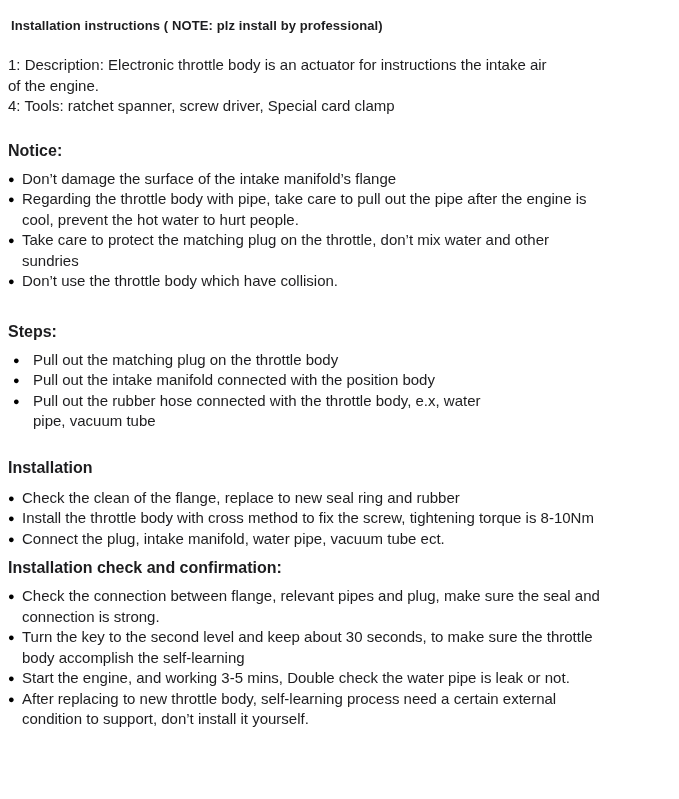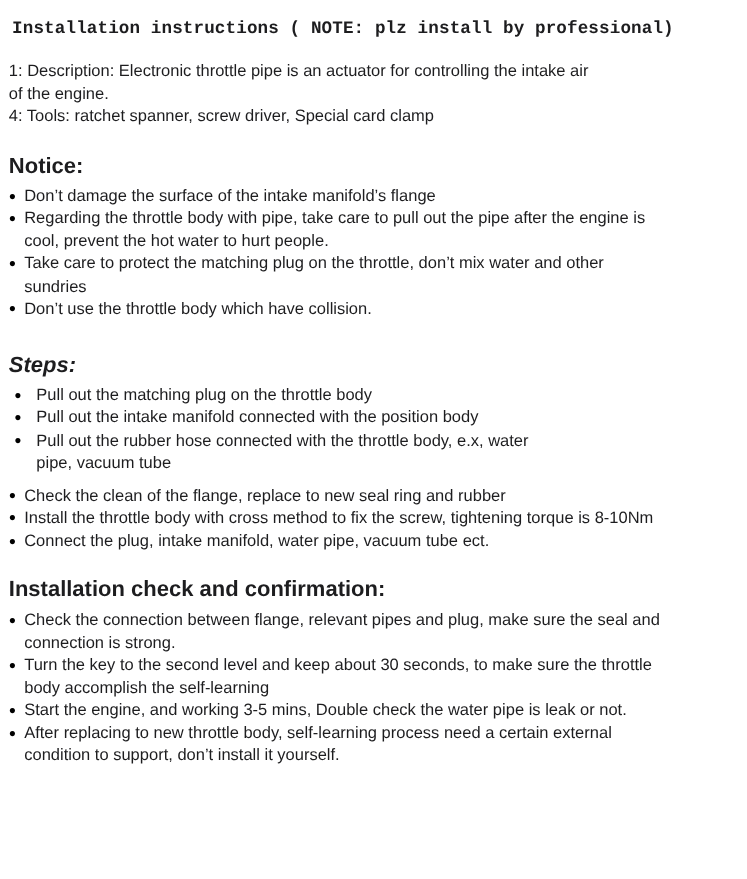--- a/index.html
+++ b/index.html
@@ -6,45 +6,44 @@
   html, body { background: #ffffff; }
   body {
     width: 679px;
     height: 799px;
     overflow: hidden;
     font-family: "Liberation Sans", "DejaVu Sans", sans-serif;
     color: #1d1d1f;
     padding: 14px 16px 0 8px;
   }
   .title {
-    font-size: 16px;
+    font-size: 13px;
     font-weight: 600;
     letter-spacing: 0.1px;
     padding-left: 3px;
     line-height: 24px;
     white-space: nowrap;
-    font-family: Liberation Mono, monospace;
   }
   .intro {
     margin-top: 17px;
     font-size: 15px;
     line-height: 20.5px;
   }
   .intro .line {
     white-space: pre-line;
   }
   .section-heading {
-    font-size: 20px;
+    font-size: 16px;
     font-weight: 600;
     line-height: 22px;
   }
   .sec-notice .section-heading   { margin-top: 23px; }
-  .sec-steps .section-heading    { margin-top: 29px; font-style: italic; }
+  .sec-steps .section-heading    { margin-top: 29px; }
   .sec-install .section-heading  { margin-top: 25px; }
-  .sec-check .section-heading    { margin-top: 23px; }
+  .sec-check .section-heading    { margin-top: 8px; }
   .bullets { margin-top: 7px; }
   .sec-install .bullets { margin-top: 9px; }
   .bullet-row {
     display: flex;
     align-items: flex-start;
     font-size: 15px;
     line-height: 20.5px;
   }
   .bullet-marker {
     flex: 0 0 14px;
@@ -63,21 +62,21 @@
   }
 </style>
 </head>
 <body>
 
 <div class="doc">
 
   <div class="title">Installation instructions ( NOTE: plz install by professional)</div>
 
   <div class="intro">
-    <div class="line">1: Description: Electronic throttle pipe is an actuator for controlling the intake air
+    <div class="line">1: Description: Electronic throttle body is an actuator for instructions the intake air
 of the engine.</div>
     <div class="line">4: Tools: ratchet spanner, screw driver, Special card clamp</div>
   </div>
 
   <div class="section sec-notice">
     <div class="section-heading">Notice:</div>
     <div class="bullets">
       <div class="bullet-row">
         <span class="bullet-marker">●</span>
         <span class="bullet-text">Don’t damage the surface of the intake manifold’s flange</span>
@@ -112,20 +111,21 @@
       </div>
       <div class="bullet-row">
         <span class="bullet-marker">●</span>
         <span class="bullet-text">Pull out the rubber hose connected with the throttle body, e.x, water
 pipe, vacuum tube</span>
       </div>
     </div>
   </div>
 
   <div class="section sec-install">
+    <div class="section-heading">Installation</div>
     <div class="bullets">
       <div class="bullet-row">
         <span class="bullet-marker">●</span>
         <span class="bullet-text">Check the clean of the flange, replace to new seal ring and rubber</span>
       </div>
       <div class="bullet-row">
         <span class="bullet-marker">●</span>
         <span class="bullet-text">Install the throttle body with cross method to fix the screw, tightening torque is 8-10Nm</span>
       </div>
       <div class="bullet-row">

